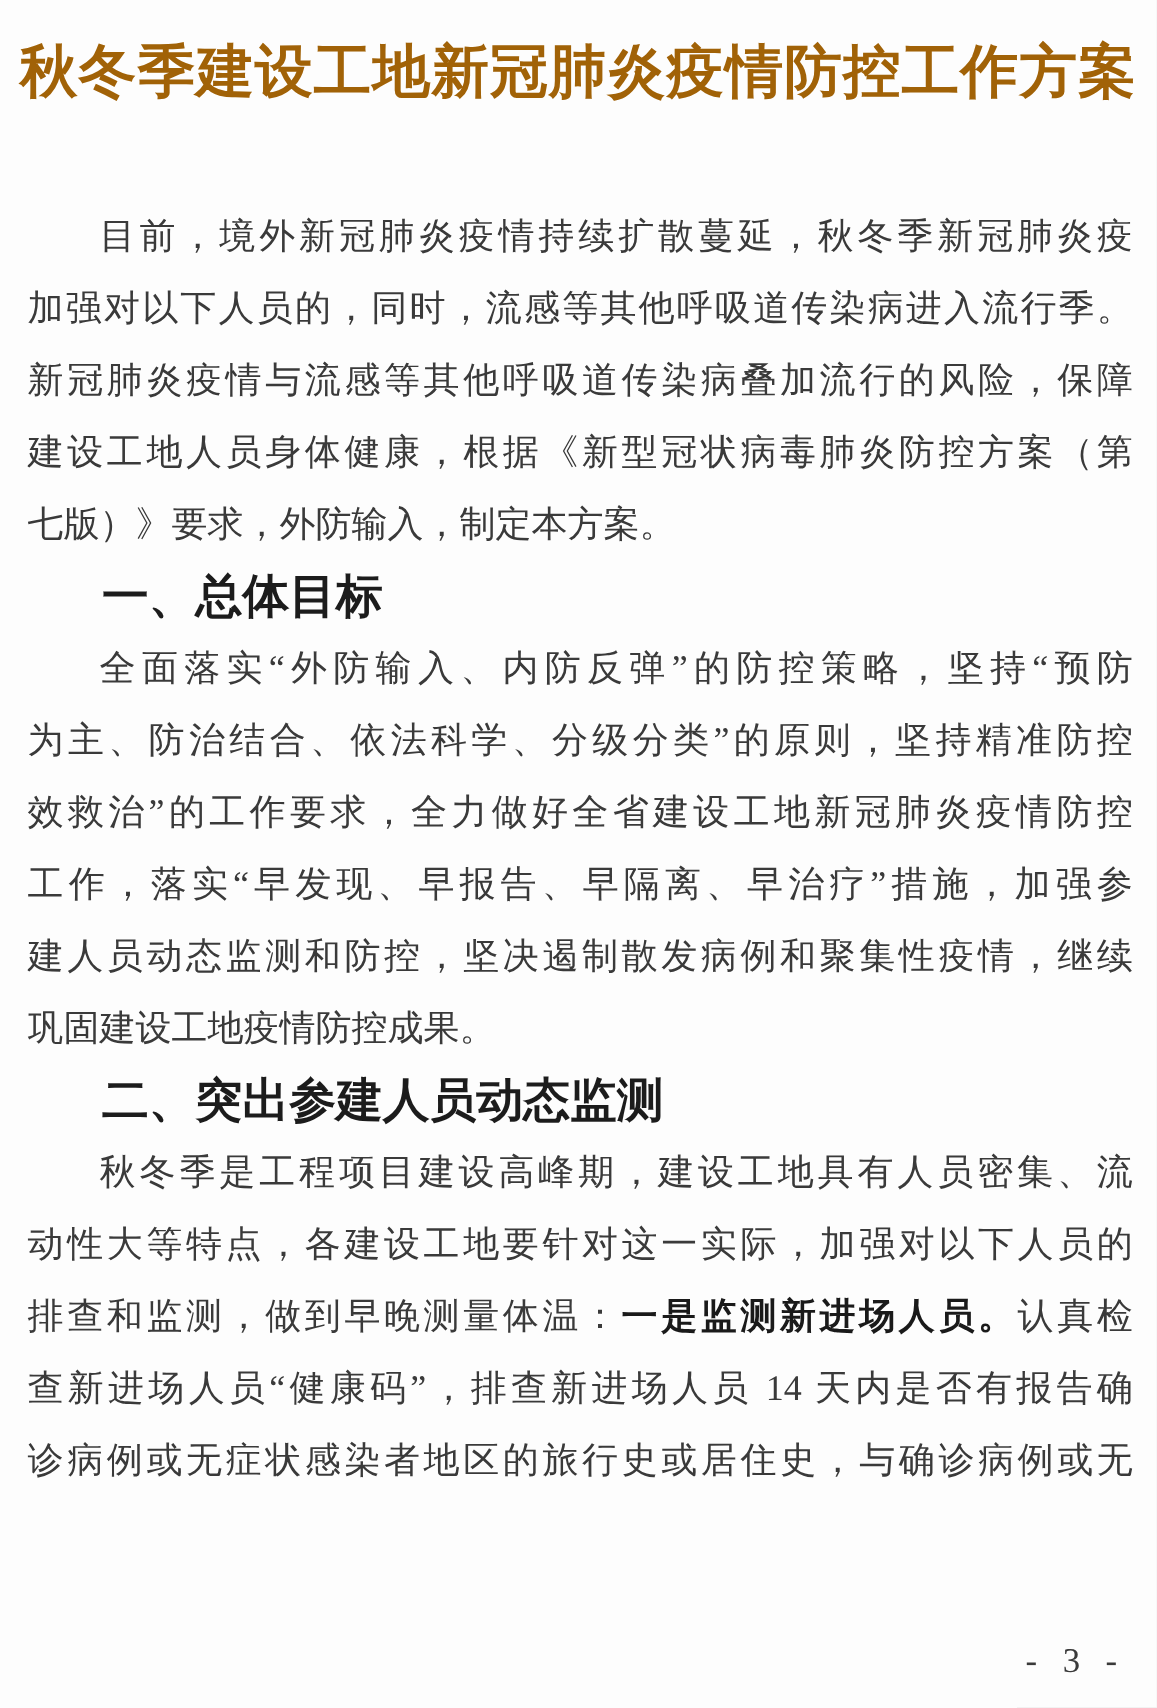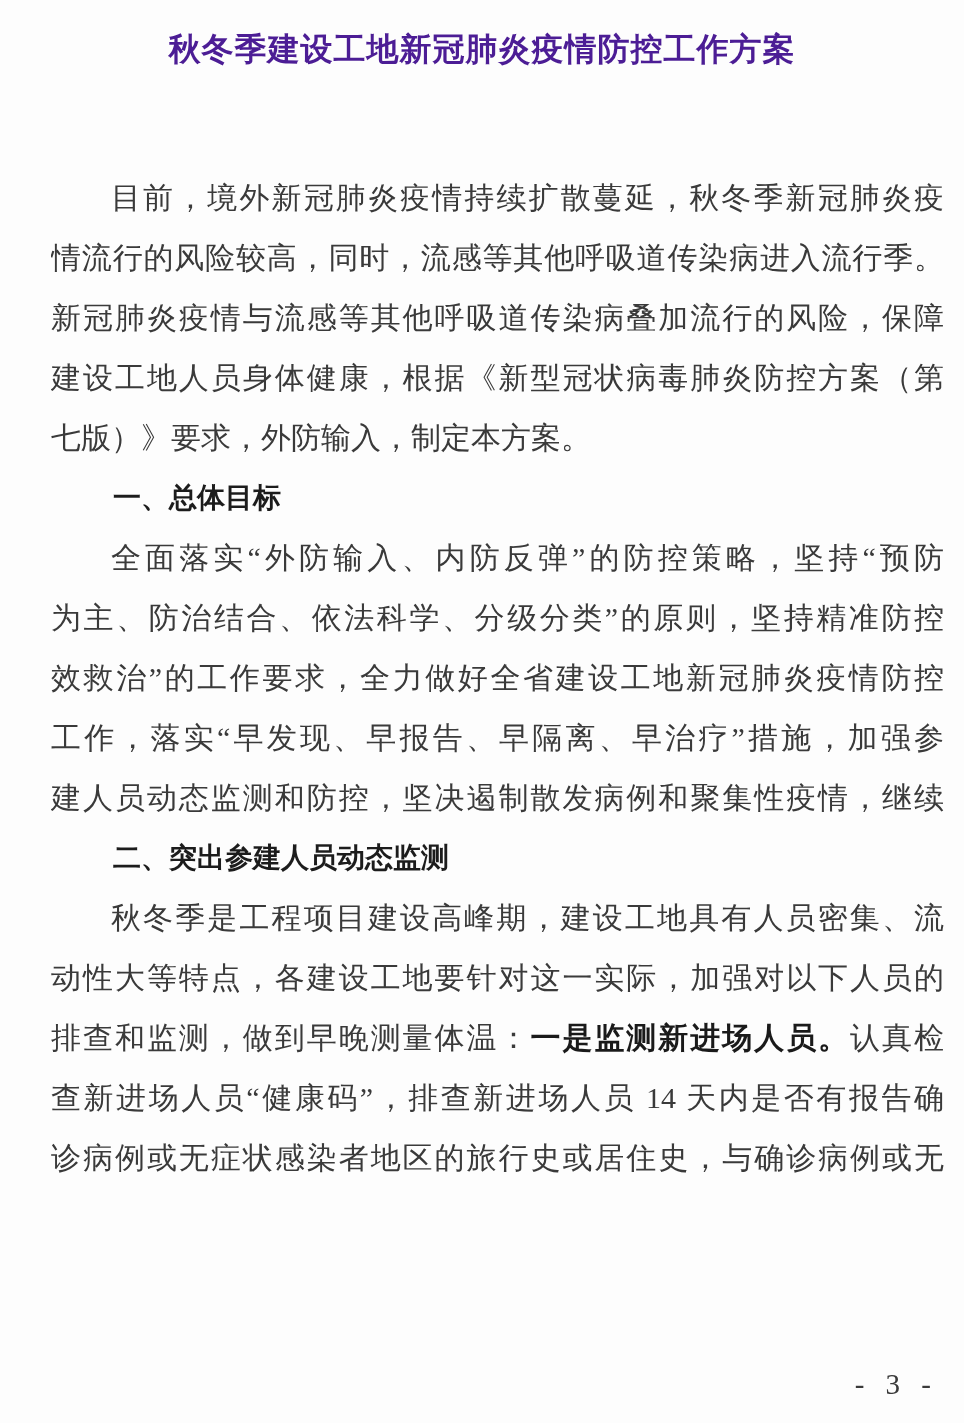--- a/index.html
+++ b/index.html
@@ -10,48 +10,47 @@
     background: #fdfdfd;
     overflow: hidden;
     font-family: "Liberation Serif", "DejaVu Serif", serif;
     color: #3a3a3a;
   }
   .doc-title {
     position: absolute;
     top: 28px; left: 0; right: 0;
     margin: 0;
     text-align: center;
-    font-size: 32px;
+    font-size: 48px;
     font-weight: 700;
     letter-spacing: 1px;
-    color: #4c1d95;
+    color: #a16207;
     font-family: "Liberation Serif", "DejaVu Serif", serif;
   }
   .doc-body {
     position: absolute;
     top: 168px; left: 23px; right: 20px;
   }
   .line {
     height: 60px;
     line-height: 60px;
     font-size: 30px;
     overflow: hidden;
-    margin-left: 28px;
   }
   .line.just {
     text-align: justify;
     text-align-last: justify;
     text-justify: distribute;
     text-justify: inter-character;
   }
   .line.indent { padding-left: 60px; }
   .line.heading {
     font-family: "Liberation Sans", "DejaVu Sans", sans-serif;
     font-weight: 700;
-    font-size: 28px;
+    font-size: 39px;
     padding-left: 62px;
     color: #1c1c1c;
   }
   .seg { font: inherit; }
   .seg.bold {
     font-family: Liberation Serif, serif;
     font-weight: 700;
     color: #1a1a1a;
   }
   .page-number {
@@ -64,30 +63,31 @@
   }
 </style>
 </head>
 <body>
 
 <div class="page">
   <h1 class="doc-title">秋冬季建设工地新冠肺炎疫情防控工作方案</h1>
 
   <main class="doc-body" id="doc-body">
       <div class="line indent just"><span class="seg">目前，境外新冠肺炎疫情持续扩散蔓延，秋冬季新冠肺炎疫</span></div>
-      <div class="line just"><span class="seg">情流行的风险较高，同时，流感等其他呼吸道传染病进入流行季。</span></div>
+      <div class="line just"><span class="seg">加强对以下人员的，同时，流感等其他呼吸道传染病进入流行季。</span></div>
       <div class="line just"><span class="seg">新冠肺炎疫情与流感等其他呼吸道传染病叠加流行的风险，保障</span></div>
       <div class="line just"><span class="seg">建设工地人员身体健康，根据《新型冠状病毒肺炎防控方案（第</span></div>
       <div class="line"><span class="seg">七版）》要求，外防输入，制定本方案。</span></div>
       <div class="line heading">一、总体目标</div>
       <div class="line indent just"><span class="seg">全面落实“外防输入、内防反弹”的防控策略，坚持“预防</span></div>
       <div class="line just"><span class="seg">为主、防治结合、依法科学、分级分类”的原则，坚持精准防控</span></div>
       <div class="line just"><span class="seg">效救治”的工作要求，全力做好全省建设工地新冠肺炎疫情防控</span></div>
       <div class="line just"><span class="seg">工作，落实“早发现、早报告、早隔离、早治疗”措施，加强参</span></div>
       <div class="line just"><span class="seg">建人员动态监测和防控，坚决遏制散发病例和聚集性疫情，继续</span></div>
+      <div class="line"><span class="seg">巩固建设工地疫情防控成果。</span></div>
       <div class="line heading">二、突出参建人员动态监测</div>
       <div class="line indent just"><span class="seg">秋冬季是工程项目建设高峰期，建设工地具有人员密集、流</span></div>
       <div class="line just"><span class="seg">动性大等特点，各建设工地要针对这一实际，加强对以下人员的</span></div>
       <div class="line just"><span class="seg">排查和监测，做到早晚测量体温：</span><span class="seg bold">一是监测新进场人员。</span><span class="seg">认真检</span></div>
       <div class="line just"><span class="seg">查新进场人员“健康码”，排查新进场人员 14 天内是否有报告确</span></div>
       <div class="line just"><span class="seg">诊病例或无症状感染者地区的旅行史或居住史，与确诊病例或无</span></div>
     </main>
 
   <div class="page-number">- 3 -</div>
 </div>

